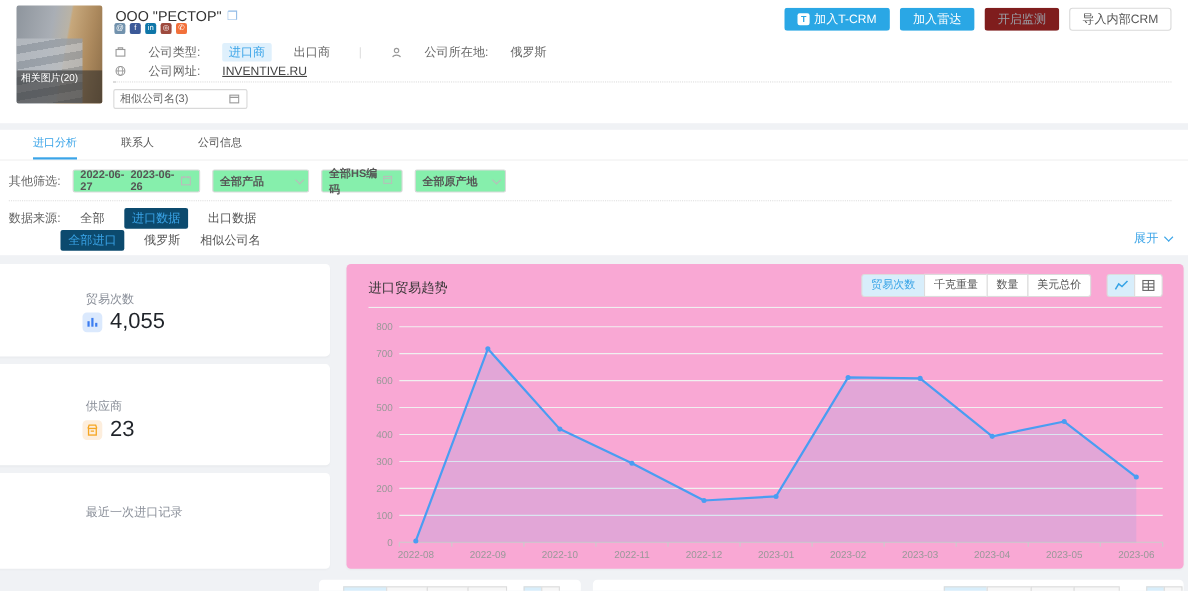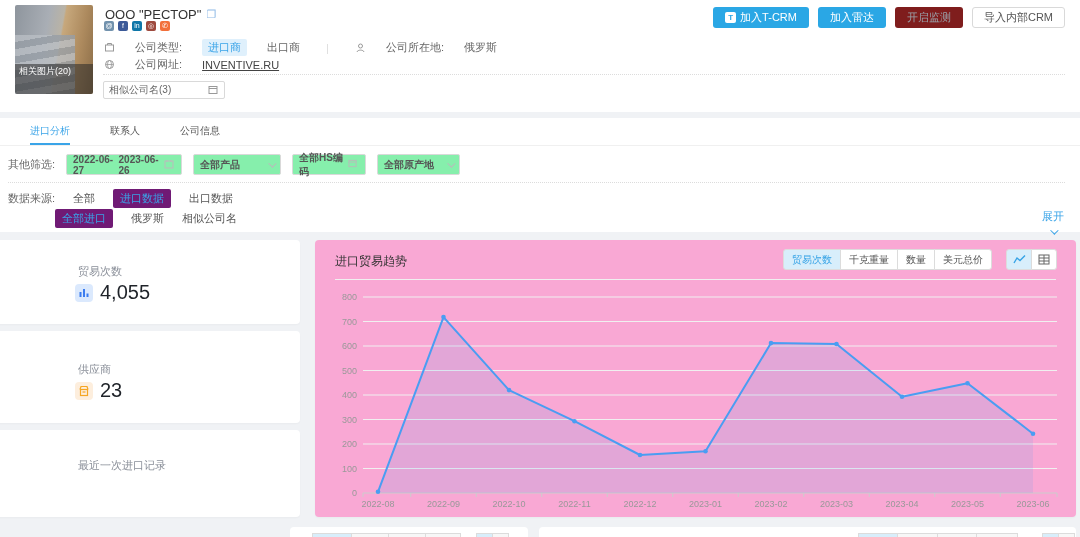--- a/index.html
+++ b/index.html
@@ -48,22 +48,22 @@
   .filter-label,.source-label { font-size:11px; color:#666; }
   .fbox { height:21px; border:1px solid #d9d9d9; border-radius:2px; background:#86efac; display:flex; align-items:center;
           justify-content:space-between; font-size:10px; color:#555; padding:0 6px;font-weight:bold; }
   .daterange { width:116px; gap:5px; }
   .chev { width:6px; height:6px; border-right:1px solid #bbb; border-bottom:1px solid #bbb; transform:rotate(45deg) translateY(-2px); }
   .chev-blue { border-color:#3aa4e8; }
   .sep-filters { left:8px; right:15px; top:64px; }
   .source-row { position:absolute; left:8px; top:71px; display:flex; align-items:center; gap:18px; font-size:11px; }
   .sub-source-row { position:absolute; left:55px; top:91px; display:flex; align-items:center; gap:18px; font-size:11px; }
   .src-opt { color:#555; cursor:pointer; }
-  .src-chip { background:#701a75; color:#3aa4e8; padding:2px 7px; border-radius:2px; cursor:pointer; }
-  .expand-link { position:absolute; right:16px; top:91px; display:flex; align-items:center; gap:5px; color:#3aa4e8; font-size:11px; cursor:pointer;flex-direction:column; }
+  .src-chip { background:#0c4a6e; color:#3aa4e8; padding:2px 7px; border-radius:2px; cursor:pointer; }
+  .expand-link { position:absolute; right:16px; top:91px; display:flex; align-items:center; gap:5px; color:#3aa4e8; font-size:11px; cursor:pointer; }
 
   
   .stat-card { position:absolute; left:-24px; width:324px; background:#fff; border-radius:4px; box-shadow:0 1px 2px rgba(0,0,0,.03); }
   .stat-label { position:absolute; left:102px; top:24px; font-size:11px; color:#8a8f99; }
   .stat-valrow { position:absolute; left:99px; top:41px; display:flex; align-items:center; gap:7px; }
   .stat-ic { width:18px; height:18px; border-radius:4px; display:flex; align-items:center; justify-content:center; }
   .ic-blue { background:#dbe9fd; } .ic-orange { background:#fdeedd; } .ic-teal { background:#ddf5f2; }
   .stat-value { font-size:20px; color:#1f2329; }
 
   

